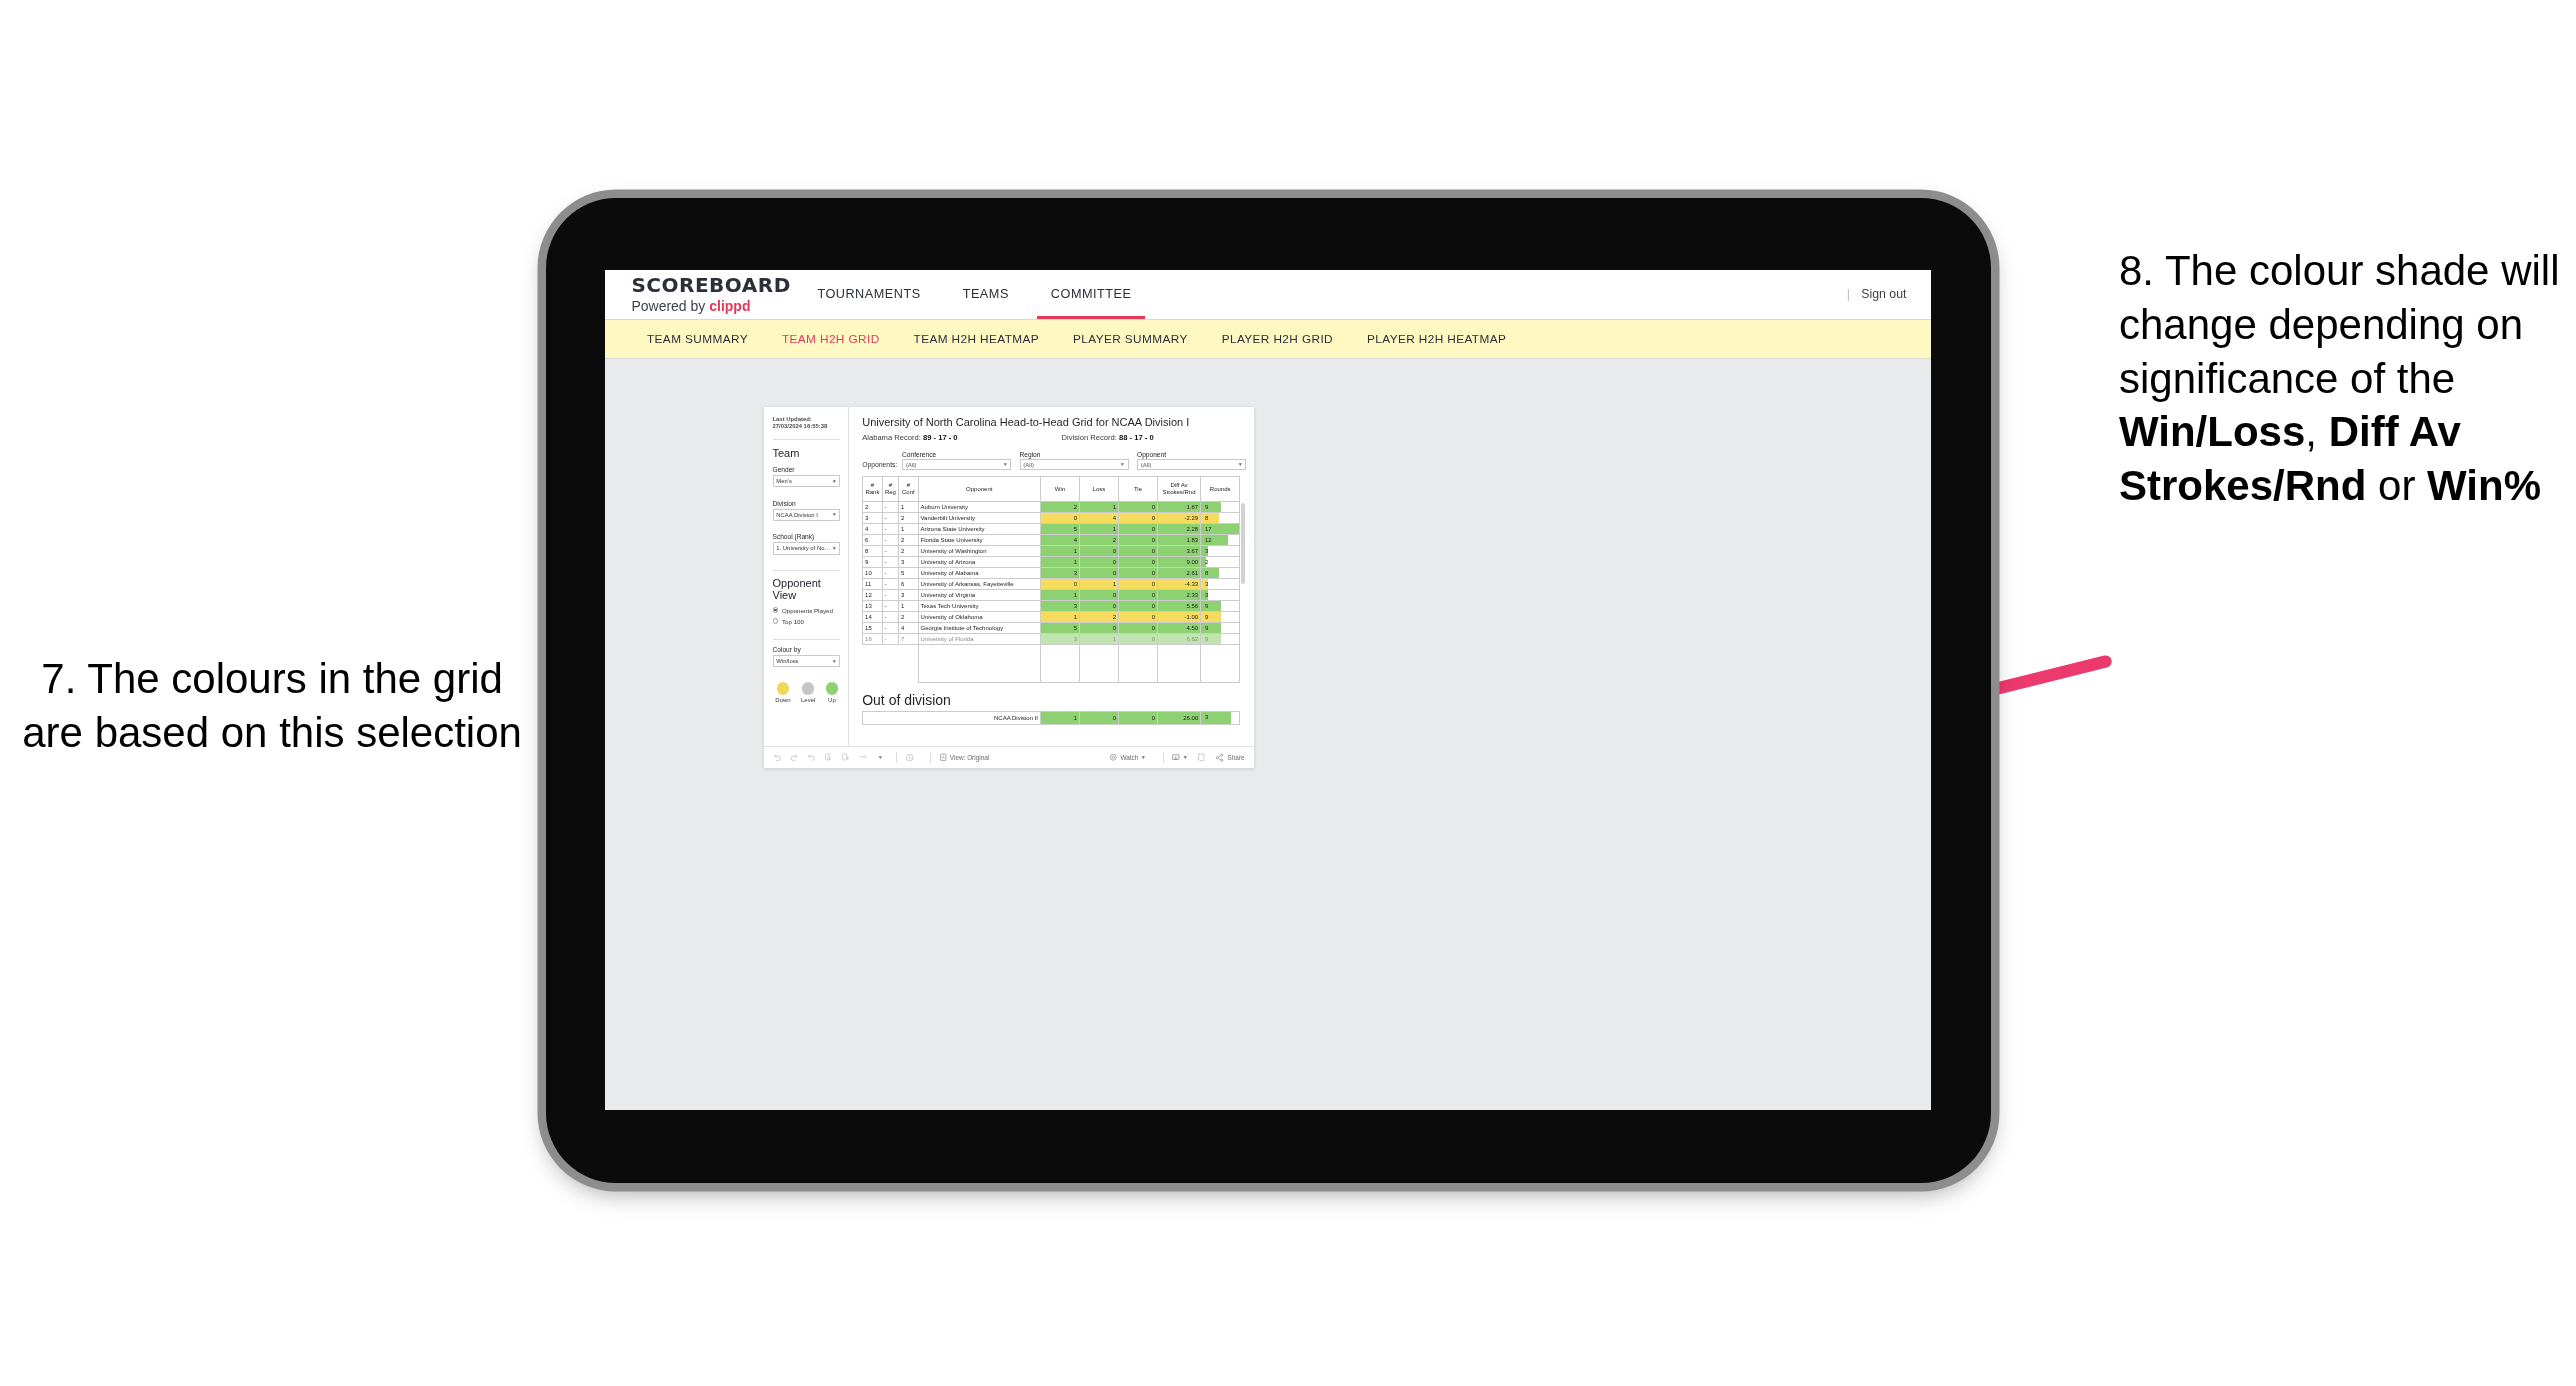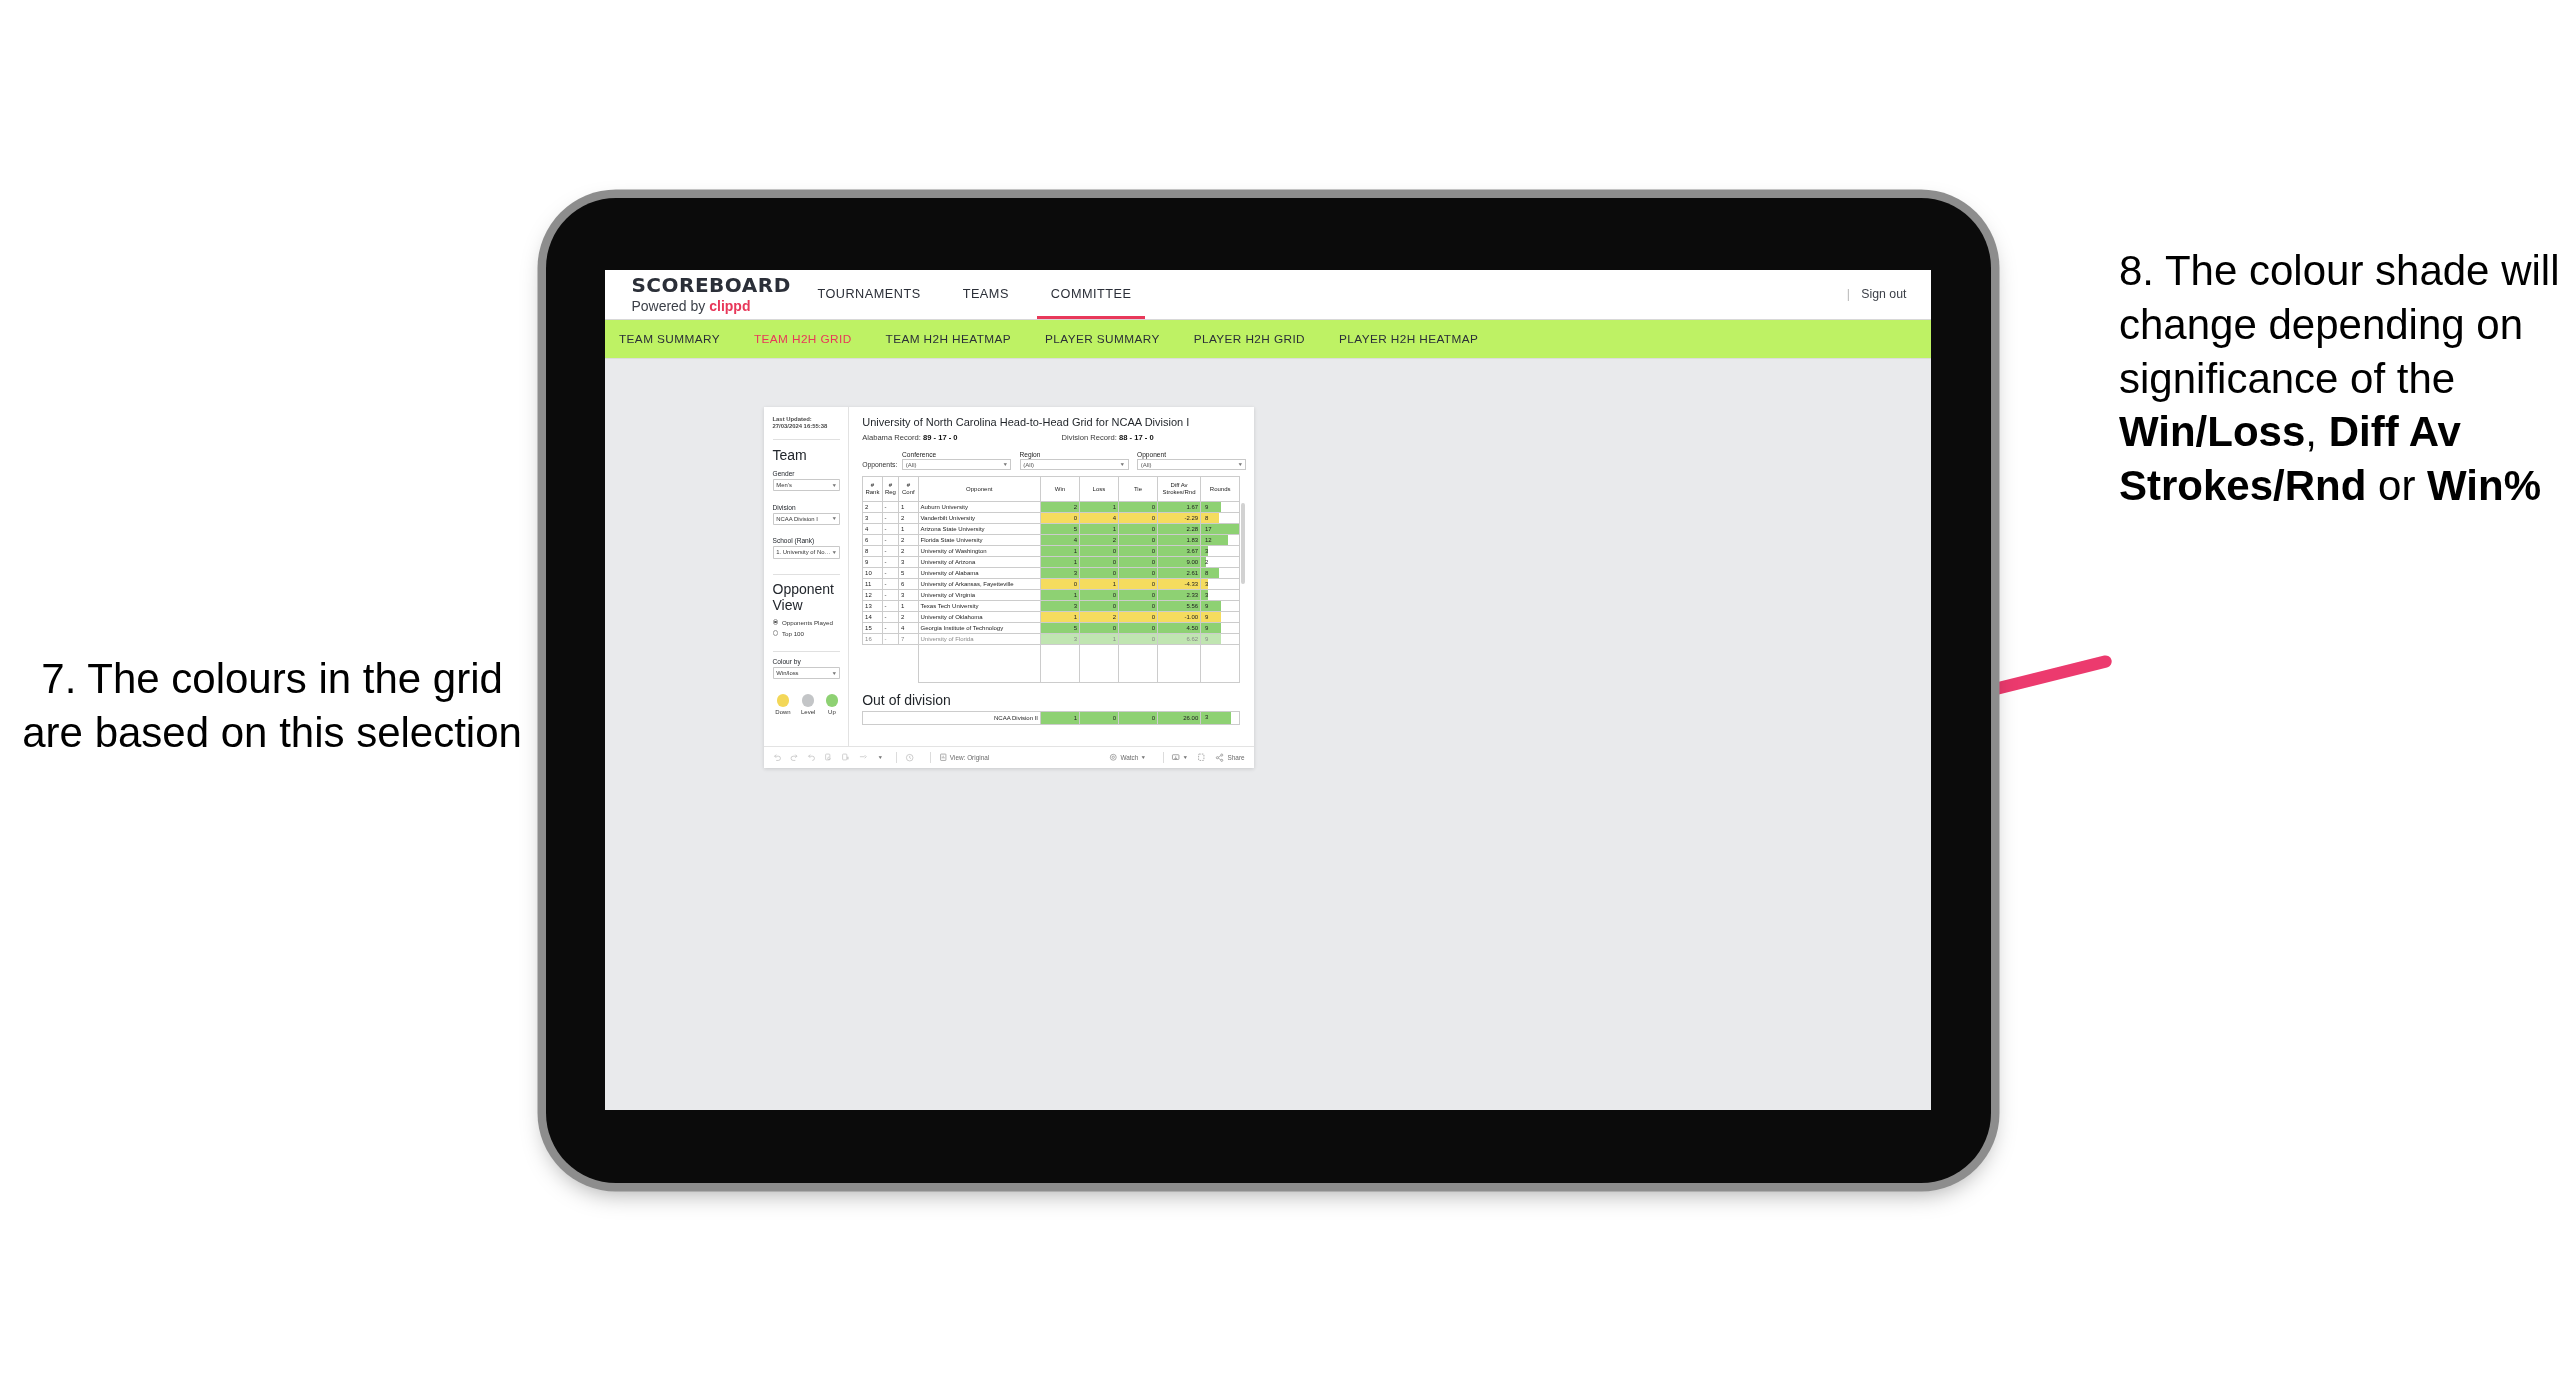--- a/index.html
+++ b/index.html
@@ -31,34 +31,34 @@
   #brand .sub .c{color:#e8385a;font-weight:bold;}
   .mainnav{display:flex;align-items:flex-end;height:49px;margin-left:23px;}
   .mainnav .mi{font-size:12.7px;letter-spacing:0.5px;color:#2b2f38;
                padding:0 21px;height:49px;line-height:49px;position:relative;}
   .mainnav .mi.active:after{content:"";position:absolute;left:7.6px;right:7.6px;bottom:0;
                height:2.8px;background:#e8385a;}
   #signout{position:absolute;right:24.6px;top:0;height:49px;line-height:49px;
            font-size:12.3px;color:#3b3f47;}
   #signout .bar{color:#b9b9b9;margin-right:11.3px;}
 
-  #subnav{height:38px;background:#bef264;border-bottom:0.9px solid #dcdcdc;
-          display:flex;align-items:center;padding-left:14px;}
+  #subnav{height:38px;background:#fef9c3;border-bottom:0.9px solid #dcdcdc;
+          display:flex;align-items:center;padding-left:42px;}
   #subnav .si{font-size:11.8px;letter-spacing:0.4px;color:#2b2f38;margin-right:34px;}
   #subnav .si.active{color:#e8385a;text-align:right;}
   #card{position:absolute;left:159px;top:137px;width:490px;height:361px;
         background:#fff;box-shadow:0 0.9px 3.8px rgba(0,0,0,.14);display:flex;
         flex-direction:column;}
   #cardbody{flex:1;display:flex;min-height:0;}
   #sidebar{width:85px;border-right:0.9px solid #e2e2e2;padding:8.5px 7.6px 0 8.5px;
            box-sizing:border-box;}
   .updated{font-size:5.9px;color:#4a4a4a;line-height:1.35;}
   .updated b{font-weight:bold;}
   .hr{height:0.9px;background:#e0e0e0;margin:7.6px 0 6.6px 0;}
-  .sect-title{font-size:14px;color:#22262c;margin-bottom:7.6px;}
+  .sect-title{font-size:11px;color:#22262c;margin-bottom:7.6px;}
   .fld-label{font-size:6.6px;color:#22262c;margin-bottom:1.9px;}
   .select{height:10.4px;border:0.9px solid #c9c9c9;background:#fff;border-radius:0.9px;
           display:flex;align-items:center;padding:0 2.8px;font-size:5.9px;color:#333;
           justify-content:space-between;margin-bottom:12.3px;}
   .select .cv{white-space:nowrap;overflow:hidden;text-overflow:ellipsis;}
   .caret{font-size:4.7px;color:#777;transform:scaleX(1.2);}
   .radio-row{display:flex;align-items:center;margin-bottom:3.8px;}
   .radio{width:5.7px;height:5.7px;border:0.9px solid #9a9a9a;border-radius:50%;
          margin-right:3.8px;display:flex;align-items:center;justify-content:center;
          background:#fff;box-sizing:border-box;flex:0 0 auto;}

